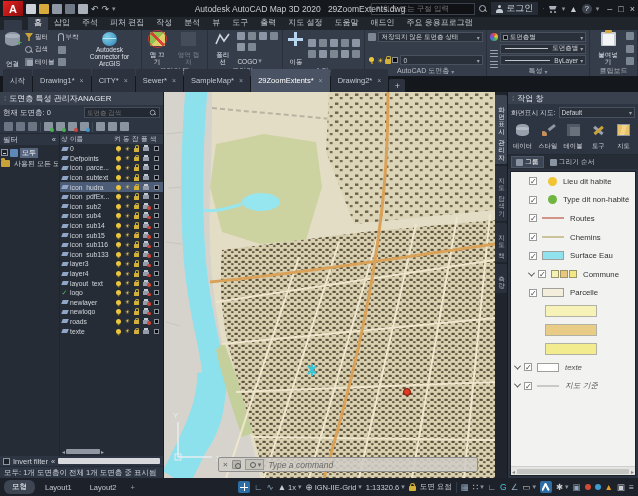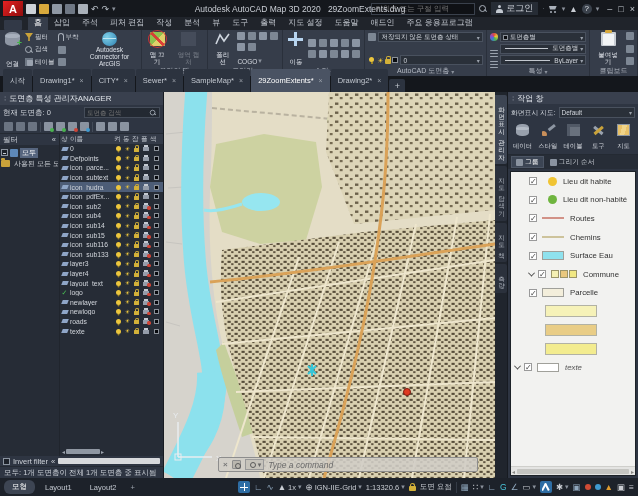--- a/index.html
+++ b/index.html
@@ -1215,21 +1215,21 @@
               <span class="cb on"></span>
               <span class="sw sw-circle" style="background: rgb(240, 196, 51);"></span>
               <span class="tlbl">Lieu dit habite</span>
             </div>
 
             <div class="trow">
               <span class="ind i1"></span>
 
               <span class="cb on"></span>
               <span class="sw sw-circle" style="background: rgb(111, 181, 63);"></span>
-              <span class="tlbl">Lieu dit non-habité</span>
+              <span class="tlbl">Type dit non-habité</span>
             </div>
 
             <div class="trow">
               <span class="ind i1"></span>
 
               <span class="cb on"></span>
               <span class="sw sw-line" style="background: rgb(210, 146, 135);"></span>
               <span class="tlbl">Routes</span>
             </div>
 
@@ -1292,20 +1292,27 @@
             </div>
 
             <div class="trow">
               <span class="ind i0"></span>
               <span class="chev"></span>
               <span class="cb on"></span>
               <span class="sw sw-rect" style="background: rgb(255, 255, 255);"></span>
               <span class="tlbl i">texte</span>
             </div>
 
+            <div class="trow">
+              <span class="ind i0"></span>
+              <span class="chev"></span>
+              <span class="cb on"></span>
+              <span class="sw sw-line" style="background: rgb(201, 201, 201);"></span>
+              <span class="tlbl i">지도 기준</span>
+            </div>
 
           </div>
         <div class="rp-hscroll">
           <span>◂</span>
           <span class="rp-hthumb"></span>
           <span>▸</span>
         </div>
       </div>
     </div>
   </div>

